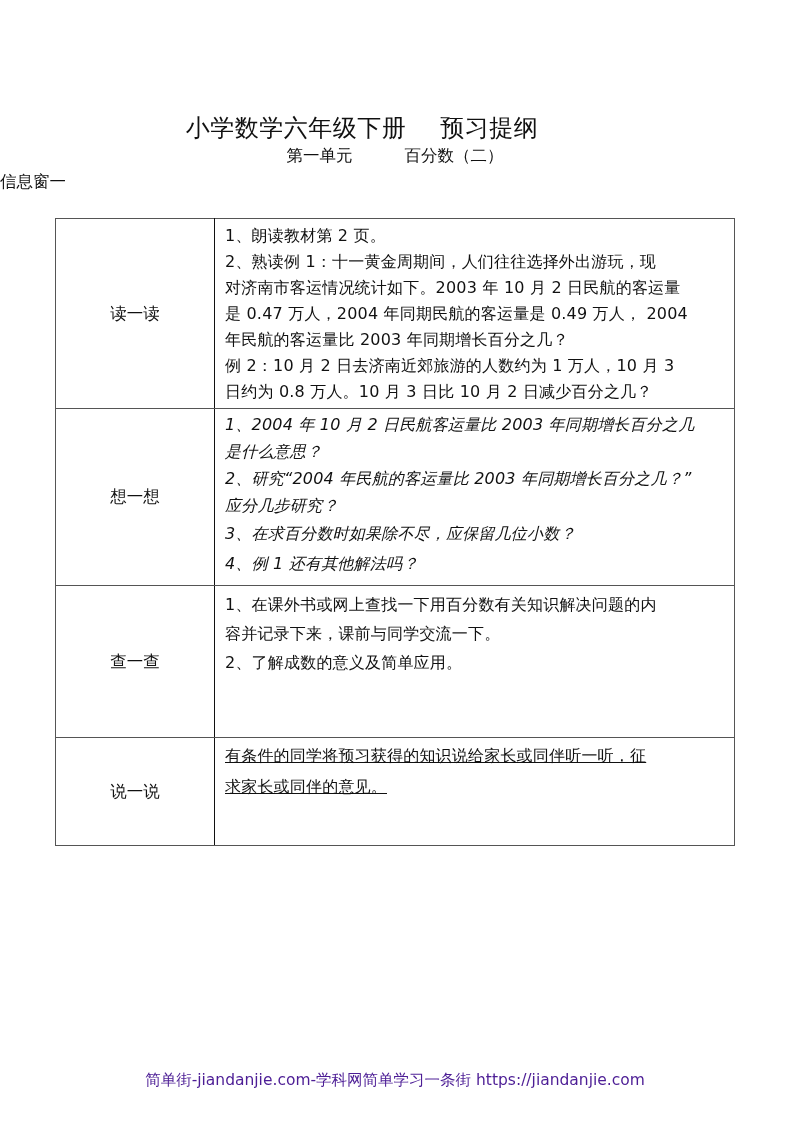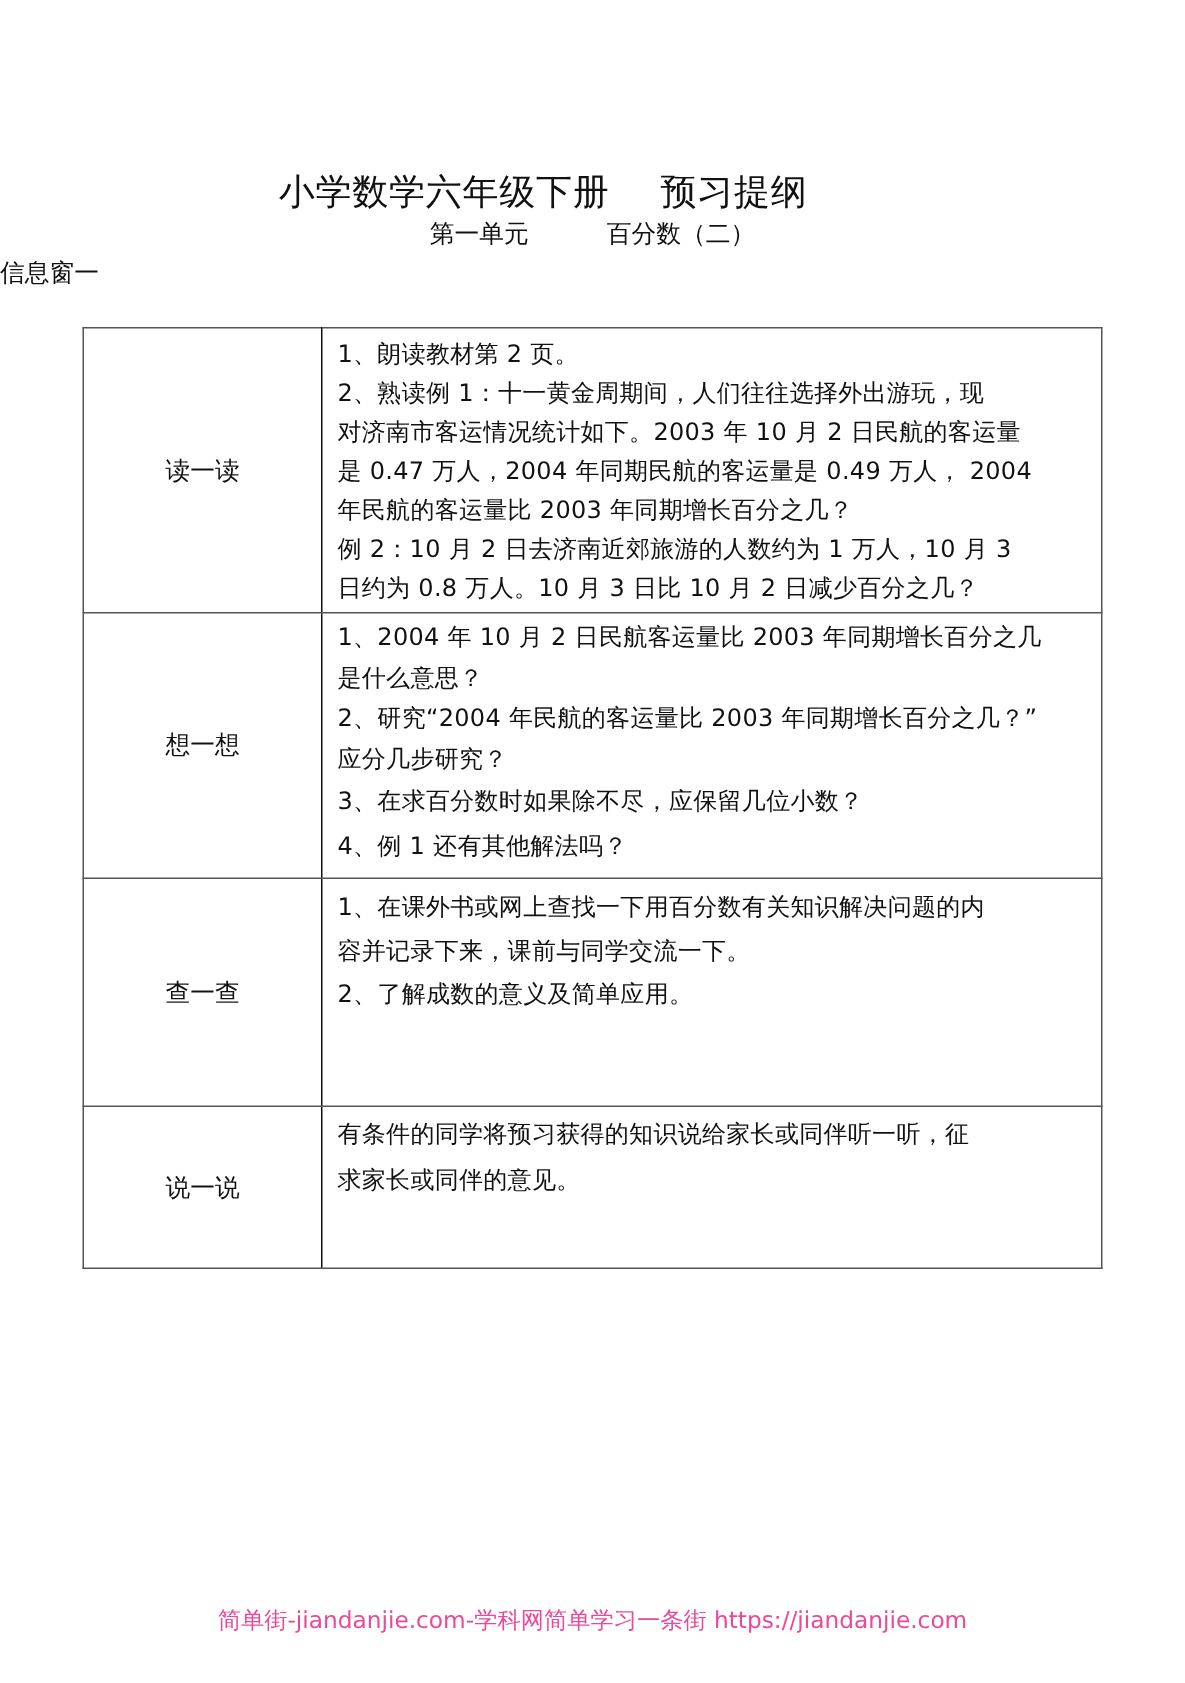--- a/index.html
+++ b/index.html
@@ -33,21 +33,21 @@
     width: 158px; text-align: center; font-size: 16.5px;
     border-right: 1.5px solid #111111;
   }
   table.outline td.content {
     vertical-align: top; padding: 2px 8px 0 10px; font-size: 16px; line-height: 29px;
     letter-spacing: 0.2px;
   }
   .line { display: block; white-space: nowrap; }
   .footer {
     position: absolute; left: 0; width: 790px; top: 1069px;
-    text-align: center; font-size: 15.5px; color: #ec4899; line-height: 22px;
+    text-align: center; font-size: 15.5px; color: #4c1d95; line-height: 22px;
   }
 </style>
 </head>
 <body>
 
 <div class="title">
   <span>小学数学六年级下册</span><span class="gap"></span><span>预习提纲</span>
 </div>
 <div class="subtitle">
   <span>第一单元</span><span class="gap"></span><span>百分数（二）</span>
@@ -63,40 +63,40 @@
       <span class="line">2、熟读例 1：十一黄金周期间，人们往往选择外出游玩，现</span>
       <span class="line">对济南市客运情况统计如下。2003 年 10 月 2 日民航的客运量</span>
       <span class="line">是 0.47 万人，2004 年同期民航的客运量是 0.49 万人， 2004</span>
       <span class="line">年民航的客运量比 2003 年同期增长百分之几？</span>
       <span class="line">例 2：10 月 2 日去济南近郊旅游的人数约为 1 万人，10 月 3</span>
       <span class="line">日约为 0.8 万人。10 月 3 日比 10 月 2 日减少百分之几？</span>
     </td>
   </tr>
   <tr style="height:177px;">
     <td class="label">想一想</td>
-    <td class="content" style="line-height:27px; padding-top:2px;">
+    <td class="content" style="line-height:27px; padding-top:2px;font-style:italic;">
       <span class="line">1、2004 年 10 月 2 日民航客运量比 2003 年同期增长百分之几</span>
       <span class="line">是什么意思？</span>
       <span class="line">2、研究“2004 年民航的客运量比 2003 年同期增长百分之几？”</span>
       <span class="line">应分几步研究？</span>
       <span class="line" style="line-height:29px;">3、在求百分数时如果除不尽，应保留几位小数？</span>
       <span class="line" style="line-height:31px;">4、例 1 还有其他解法吗？</span>
     </td>
   </tr>
   <tr style="height:152px;">
     <td class="label">查一查</td>
     <td class="content" style="padding-top:4px;">
       <span class="line">1、在课外书或网上查找一下用百分数有关知识解决问题的内</span>
       <span class="line">容并记录下来，课前与同学交流一下。</span>
       <span class="line">2、了解成数的意义及简单应用。</span>
     </td>
   </tr>
   <tr style="height:108px;">
     <td class="label">说一说</td>
-    <td class="content" style="line-height:31px; padding-top:2px;">
+    <td class="content" style="line-height:31px; padding-top:2px;text-decoration:underline;">
       <span class="line">有条件的同学将预习获得的知识说给家长或同伴听一听，征</span>
       <span class="line">求家长或同伴的意见。</span>
     </td>
   </tr>
 </tbody>
   </table>
 
 <div class="footer">简单街-jiandanjie.com-学科网简单学习一条街 https://jiandanjie.com</div>
 
 </body></html>

